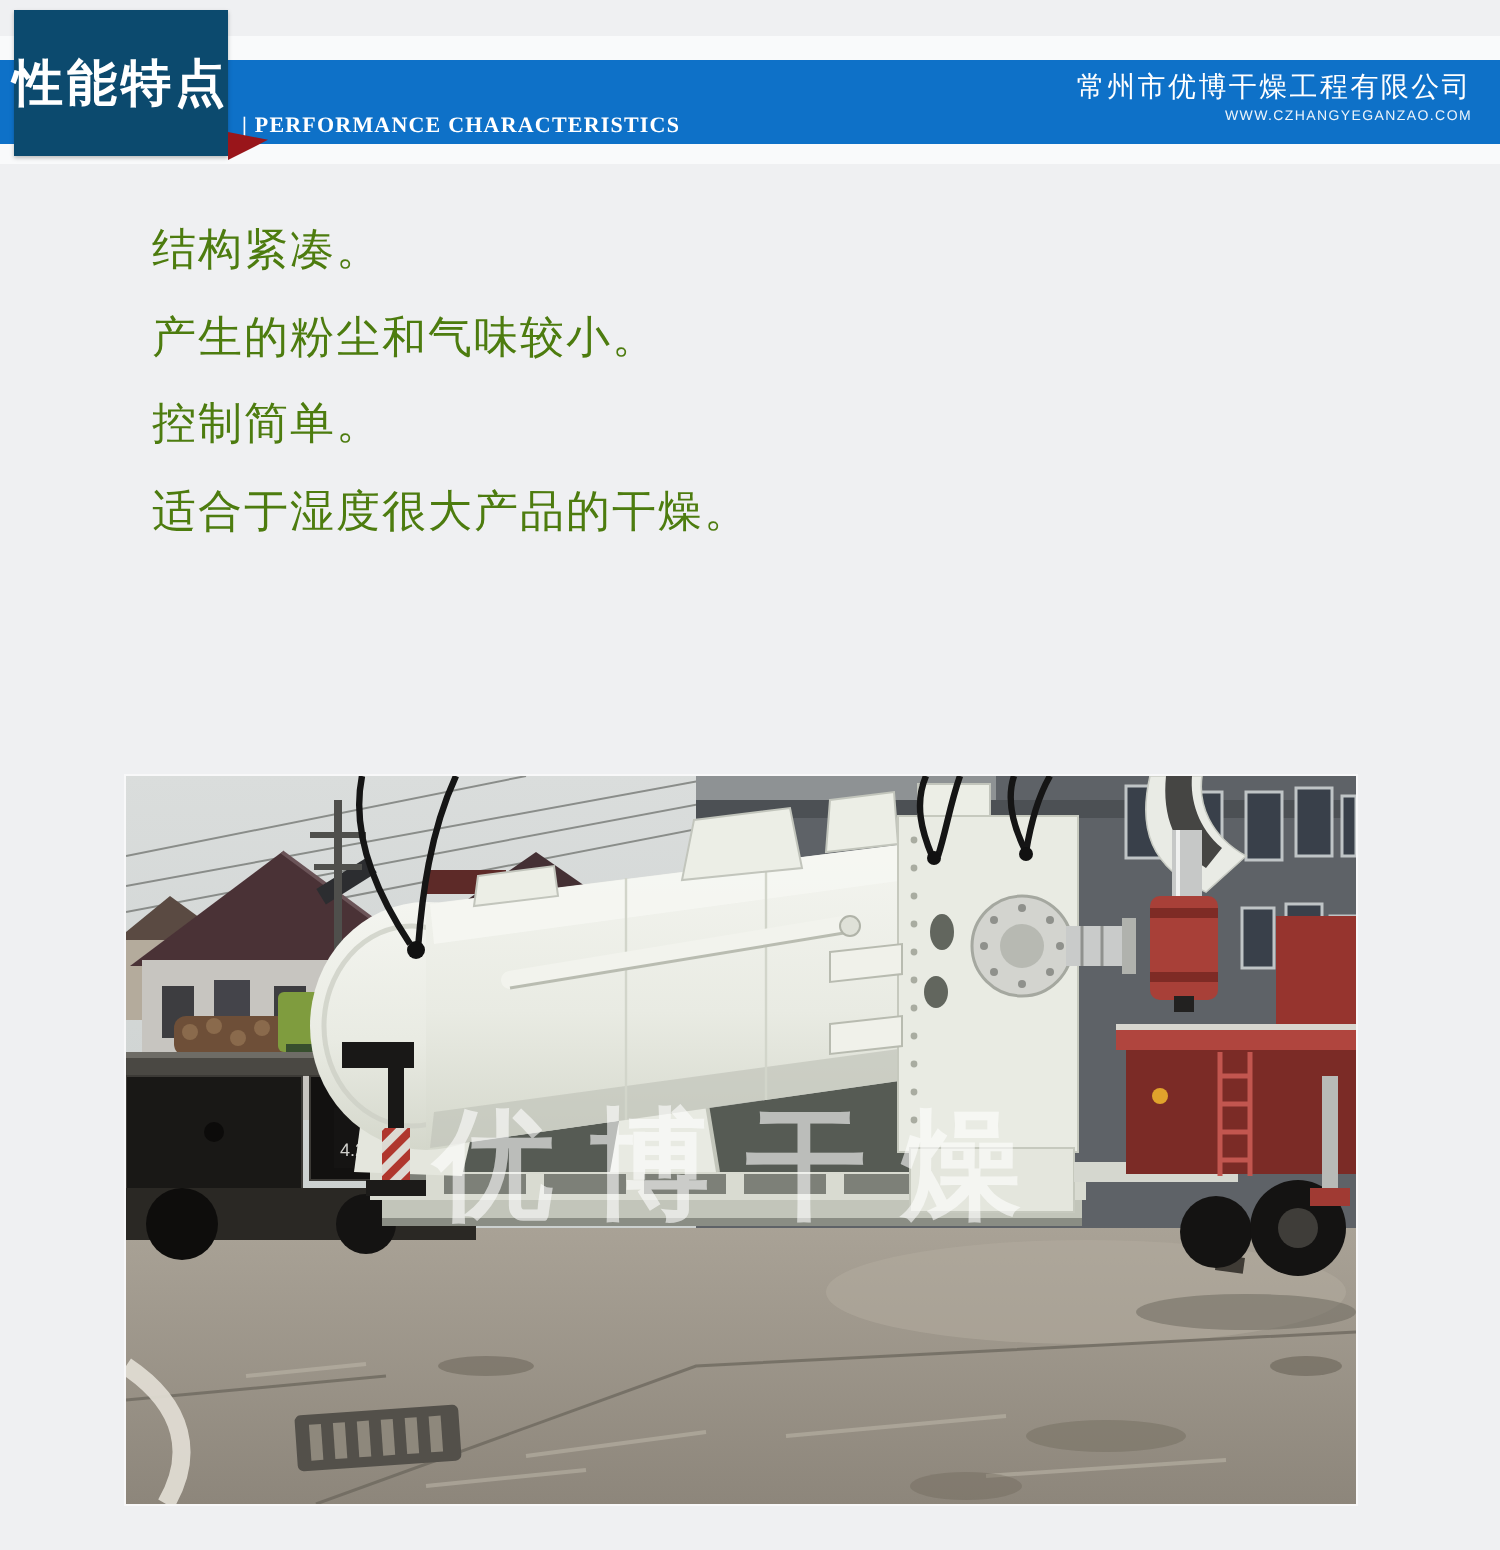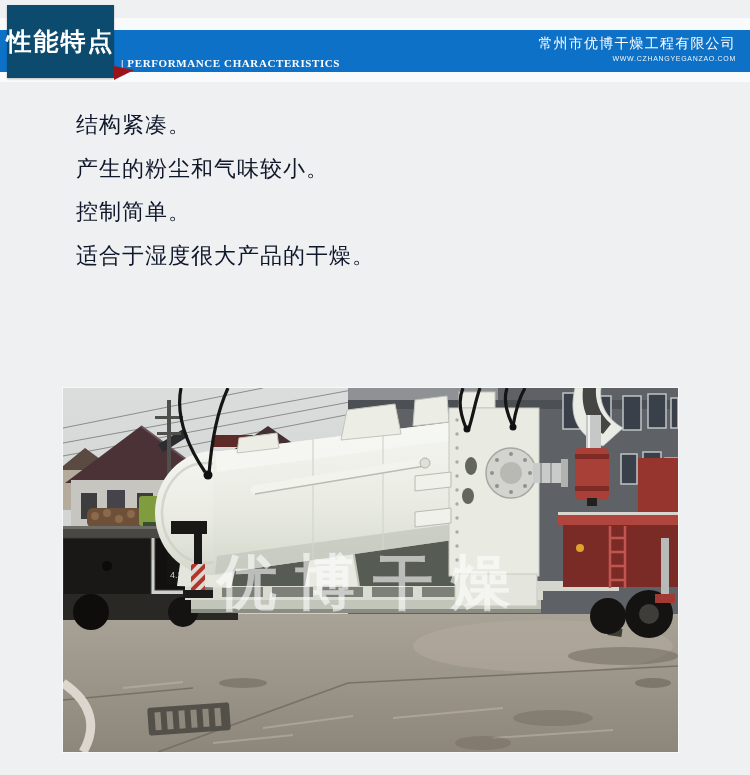--- a/index.html
+++ b/index.html
@@ -16,21 +16,21 @@
   .company-name{font-size:14px;font-weight:normal;letter-spacing:1.2px;white-space:nowrap;}
   .company-site{font-size:7px;letter-spacing:0.7px;opacity:.92;margin-top:2px;white-space:nowrap;}
   .badge{position:absolute;left:7px;top:5px;width:107px;height:73px;background:#0c4a6e;
       display:flex;align-items:center;justify-content:center;box-shadow:0 1px 2px rgba(0,0,0,.25);}
   .badge span{color:#ffffff;font-size:25px;font-weight:bold;letter-spacing:2px;white-space:nowrap;}
   .badge-fold{position:absolute;left:114px;top:66px;width:20px;height:14px;background:#99151a;
       clip-path:polygon(0 0,100% 28%,0 100%);}
 
   
   .features{position:absolute;left:76px;top:103px;margin:0;padding:0;list-style:none;}
-  .features li{font-size:22px;line-height:43.5px;color:#0f172a;letter-spacing:1px;white-space:nowrap;}
+  .features li{font-size:22px;line-height:43.5px;color:#4d7c0f;letter-spacing:1px;white-space:nowrap;}
 
   
   .photo{position:absolute;left:63px;top:388px;width:615px;height:364px;margin:0;
       box-shadow:0 0 0 1px rgba(255,255,255,.55);}
   .photo svg{display:block;width:100%;height:100%;}
 </style>
 </head>
 <body>
 
 <div id="app">

